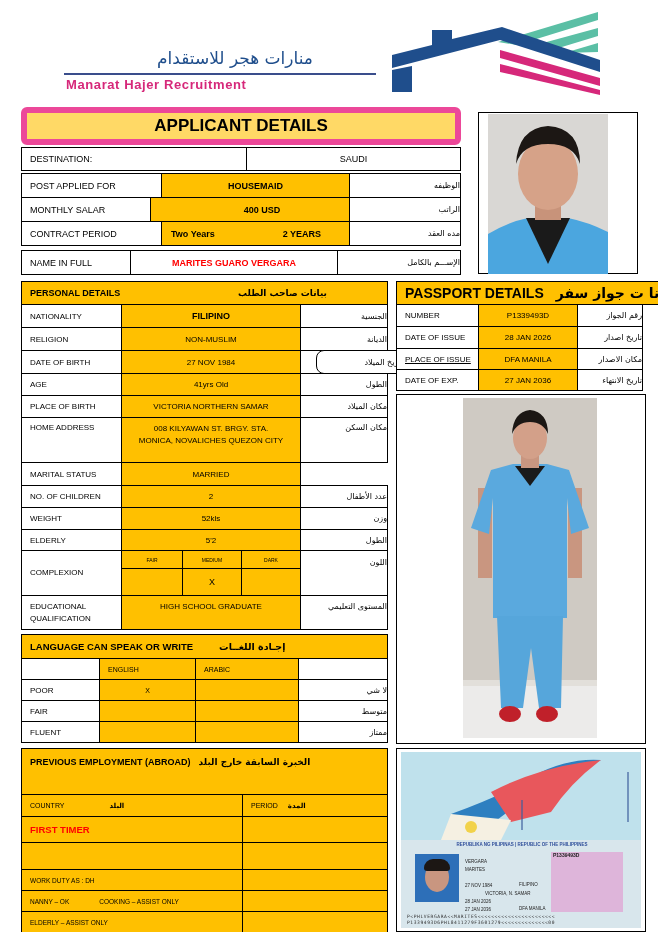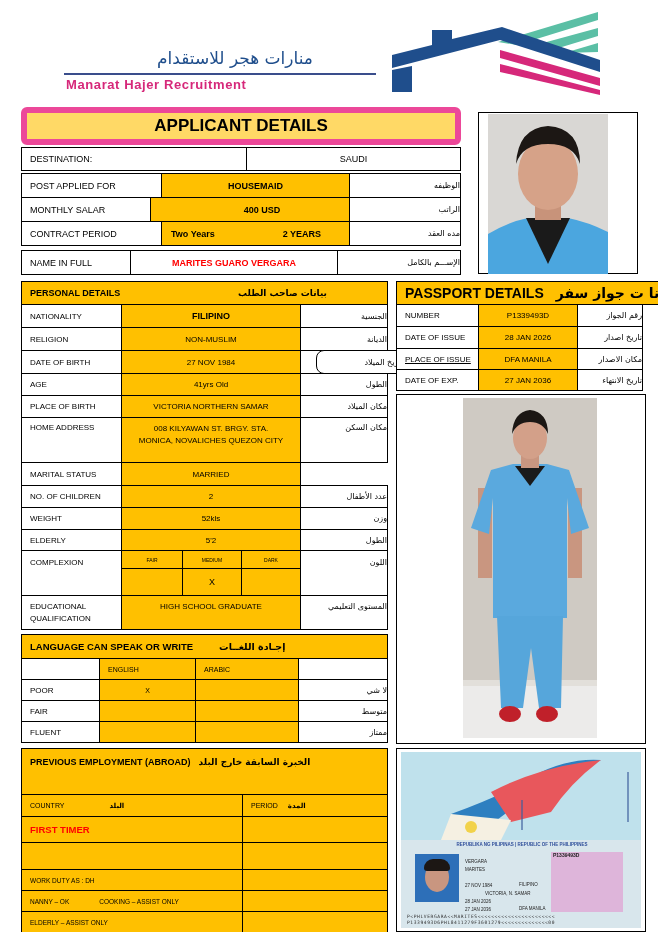--- a/index.html
+++ b/index.html
@@ -122,21 +122,21 @@
 <div class="cell w r ar" style="left:300px;top:485px;width:88px;height:23px;">عدد الأطفال</div>
 
 <div class="cell w l" style="left:21px;top:507px;width:101px;height:23px;">WEIGHT</div>
 <div class="cell y c" style="left:121px;top:507px;width:180px;height:23px;">52kls</div>
 <div class="cell w r ar" style="left:300px;top:507px;width:88px;height:23px;">وزن</div>
 
 <div class="cell w l" style="left:21px;top:529px;width:101px;height:22px;">ELDERLY</div>
 <div class="cell y c" style="left:121px;top:529px;width:180px;height:22px;">5'2</div>
 <div class="cell w r ar" style="left:300px;top:529px;width:88px;height:22px;">الطول</div>
 
-<div class="cell w l" style="left:21px;top:550px;width:101px;height:46px;align-items:flex-start;padding-top:7px;">COMPLEXION</div>
+<div class="cell w l" style="left:21px;top:550px;width:101px;height:46px;align-items:flex-start;padding-top:17px;">COMPLEXION</div>
 <div class="cell y c" style="left:121px;top:550px;width:62px;height:19px;font-size:5px;">FAIR</div>
 <div class="cell y c" style="left:182px;top:550px;width:60px;height:19px;font-size:5px;">MEDIUM</div>
 <div class="cell y c" style="left:241px;top:550px;width:60px;height:19px;font-size:5px;">DARK</div>
 <div class="cell y c" style="left:121px;top:568px;width:62px;height:28px;"></div>
 <div class="cell y c" style="left:182px;top:568px;width:60px;height:28px;font-size:9px;">X</div>
 <div class="cell y c" style="left:241px;top:568px;width:60px;height:28px;"></div>
 <div class="cell w r ar" style="left:300px;top:550px;width:88px;height:46px;align-items:flex-start;padding-top:7px;">اللون</div>
 
 <div class="cell w l" style="left:21px;top:595px;width:101px;height:35px;flex-direction:column;align-items:flex-start;justify-content:center;line-height:12px;">
   <span>EDUCATIONAL</span>

